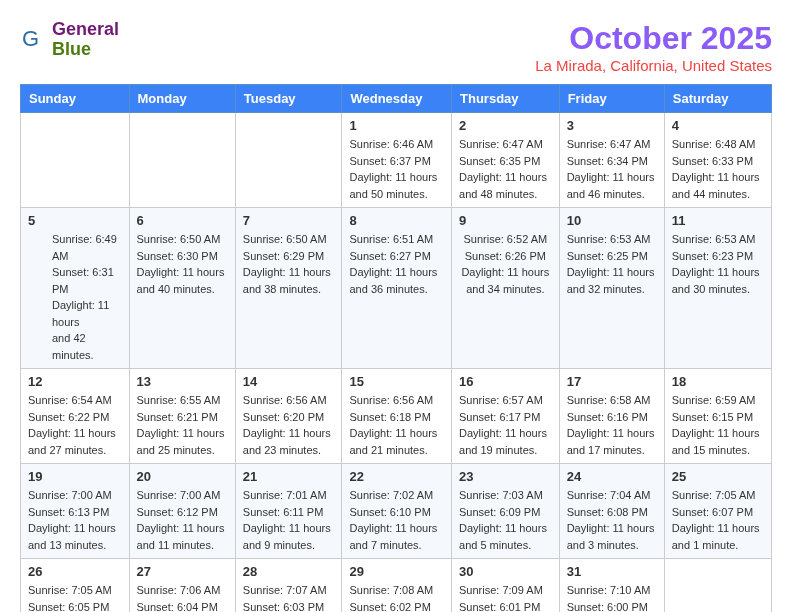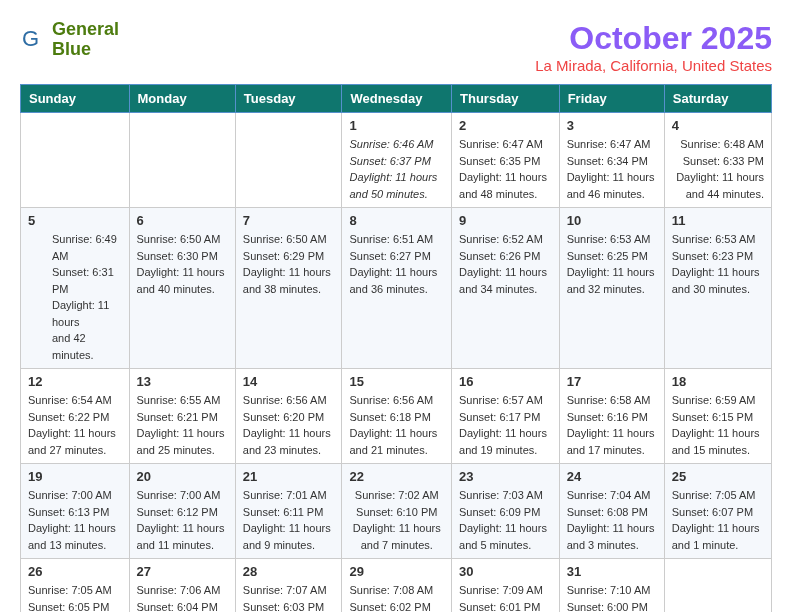--- a/index.html
+++ b/index.html
@@ -20,21 +20,21 @@
       display: flex;
       align-items: center;
     }
     .logo-text {
       display: flex;
       flex-direction: column;
       font-size: 18px;
       font-weight: bold;
       line-height: 1.1;
     }
-    .logo-text .general { color: #4d7c0f; }
+    .logo-text .general { color: #701a75; }
     .logo-text .blue { color: #4d7c0f; }
     .logo-icon {
       width: 28px;
       height: 28px;
       margin-right: 4px;
     }
     .title-block {
       text-align: right;
     }
     .month-title {
@@ -45,21 +45,21 @@
     .location {
       font-size: 15px;
       color: #ef4444;
     }
     .calendar {
       width: 100%;
       border-collapse: collapse;
       border: 1px solid #ccc;
     }
     .calendar th {
-      background-color: #0f766e;
+      background-color: #3b82f6;
       color: #fff;
       text-align: left;
       padding: 6px 8px;
       font-size: 13px;
       border: 1px solid #5590cc;
     }
     .calendar td {
       vertical-align: top;
       padding: 5px 7px;
       border: 1px solid #ccc;
@@ -116,42 +116,42 @@
         <th>Saturday</th>
       </tr>
   </thead>
   <tbody id="calendar-body">
   <tr>
         <td class="empty"></td>
         <td class="empty"></td>
         <td class="empty"></td>
         <td>
           <span class="day-number">1</span>
-          <div class="day-info" style="white-space: pre-line; font-style: italic;">Sunrise: 6:46 AM
+          <div class="day-info" style="white-space: pre-line;">Sunrise: 6:46 AM
 Sunset: 6:37 PM
 Daylight: 11 hours
 and 50 minutes.</div>
         </td>
         <td>
           <span class="day-number">2</span>
           <div class="day-info" style="white-space: pre-line;">Sunrise: 6:47 AM
 Sunset: 6:35 PM
 Daylight: 11 hours
 and 48 minutes.</div>
         </td>
         <td>
           <span class="day-number">3</span>
           <div class="day-info" style="white-space: pre-line;">Sunrise: 6:47 AM
 Sunset: 6:34 PM
 Daylight: 11 hours
 and 46 minutes.</div>
         </td>
         <td>
           <span class="day-number">4</span>
-          <div class="day-info" style="white-space: pre-line; text-align: right;">Sunrise: 6:48 AM
+          <div class="day-info" style="white-space: pre-line;">Sunrise: 6:48 AM
 Sunset: 6:33 PM
 Daylight: 11 hours
 and 44 minutes.</div>
         </td>
       </tr>
       <tr>
         <td>
           <span class="day-number">5</span>
           <div class="day-info" style="white-space: pre-line; margin-left: 24px;">Sunrise: 6:49 AM
 Sunset: 6:31 PM
@@ -174,21 +174,21 @@
         </td>
         <td>
           <span class="day-number">8</span>
           <div class="day-info" style="white-space: pre-line;">Sunrise: 6:51 AM
 Sunset: 6:27 PM
 Daylight: 11 hours
 and 36 minutes.</div>
         </td>
         <td>
           <span class="day-number">9</span>
-          <div class="day-info" style="white-space: pre-line;">Sunrise: 6:52 AM
+          <div class="day-info" style="white-space: pre-line; text-align: center;">Sunrise: 6:52 AM
 Sunset: 6:26 PM
 Daylight: 11 hours
 and 34 minutes.</div>
         </td>
         <td>
           <span class="day-number">10</span>
           <div class="day-info" style="white-space: pre-line;">Sunrise: 6:53 AM
 Sunset: 6:25 PM
 Daylight: 11 hours
 and 32 minutes.</div>
@@ -269,21 +269,21 @@
         </td>
         <td>
           <span class="day-number">21</span>
           <div class="day-info" style="white-space: pre-line;">Sunrise: 7:01 AM
 Sunset: 6:11 PM
 Daylight: 11 hours
 and 9 minutes.</div>
         </td>
         <td>
           <span class="day-number">22</span>
-          <div class="day-info" style="white-space: pre-line; text-align: center;">Sunrise: 7:02 AM
+          <div class="day-info" style="white-space: pre-line;">Sunrise: 7:02 AM
 Sunset: 6:10 PM
 Daylight: 11 hours
 and 7 minutes.</div>
         </td>
         <td>
           <span class="day-number">23</span>
           <div class="day-info" style="white-space: pre-line;">Sunrise: 7:03 AM
 Sunset: 6:09 PM
 Daylight: 11 hours
 and 5 minutes.</div>

